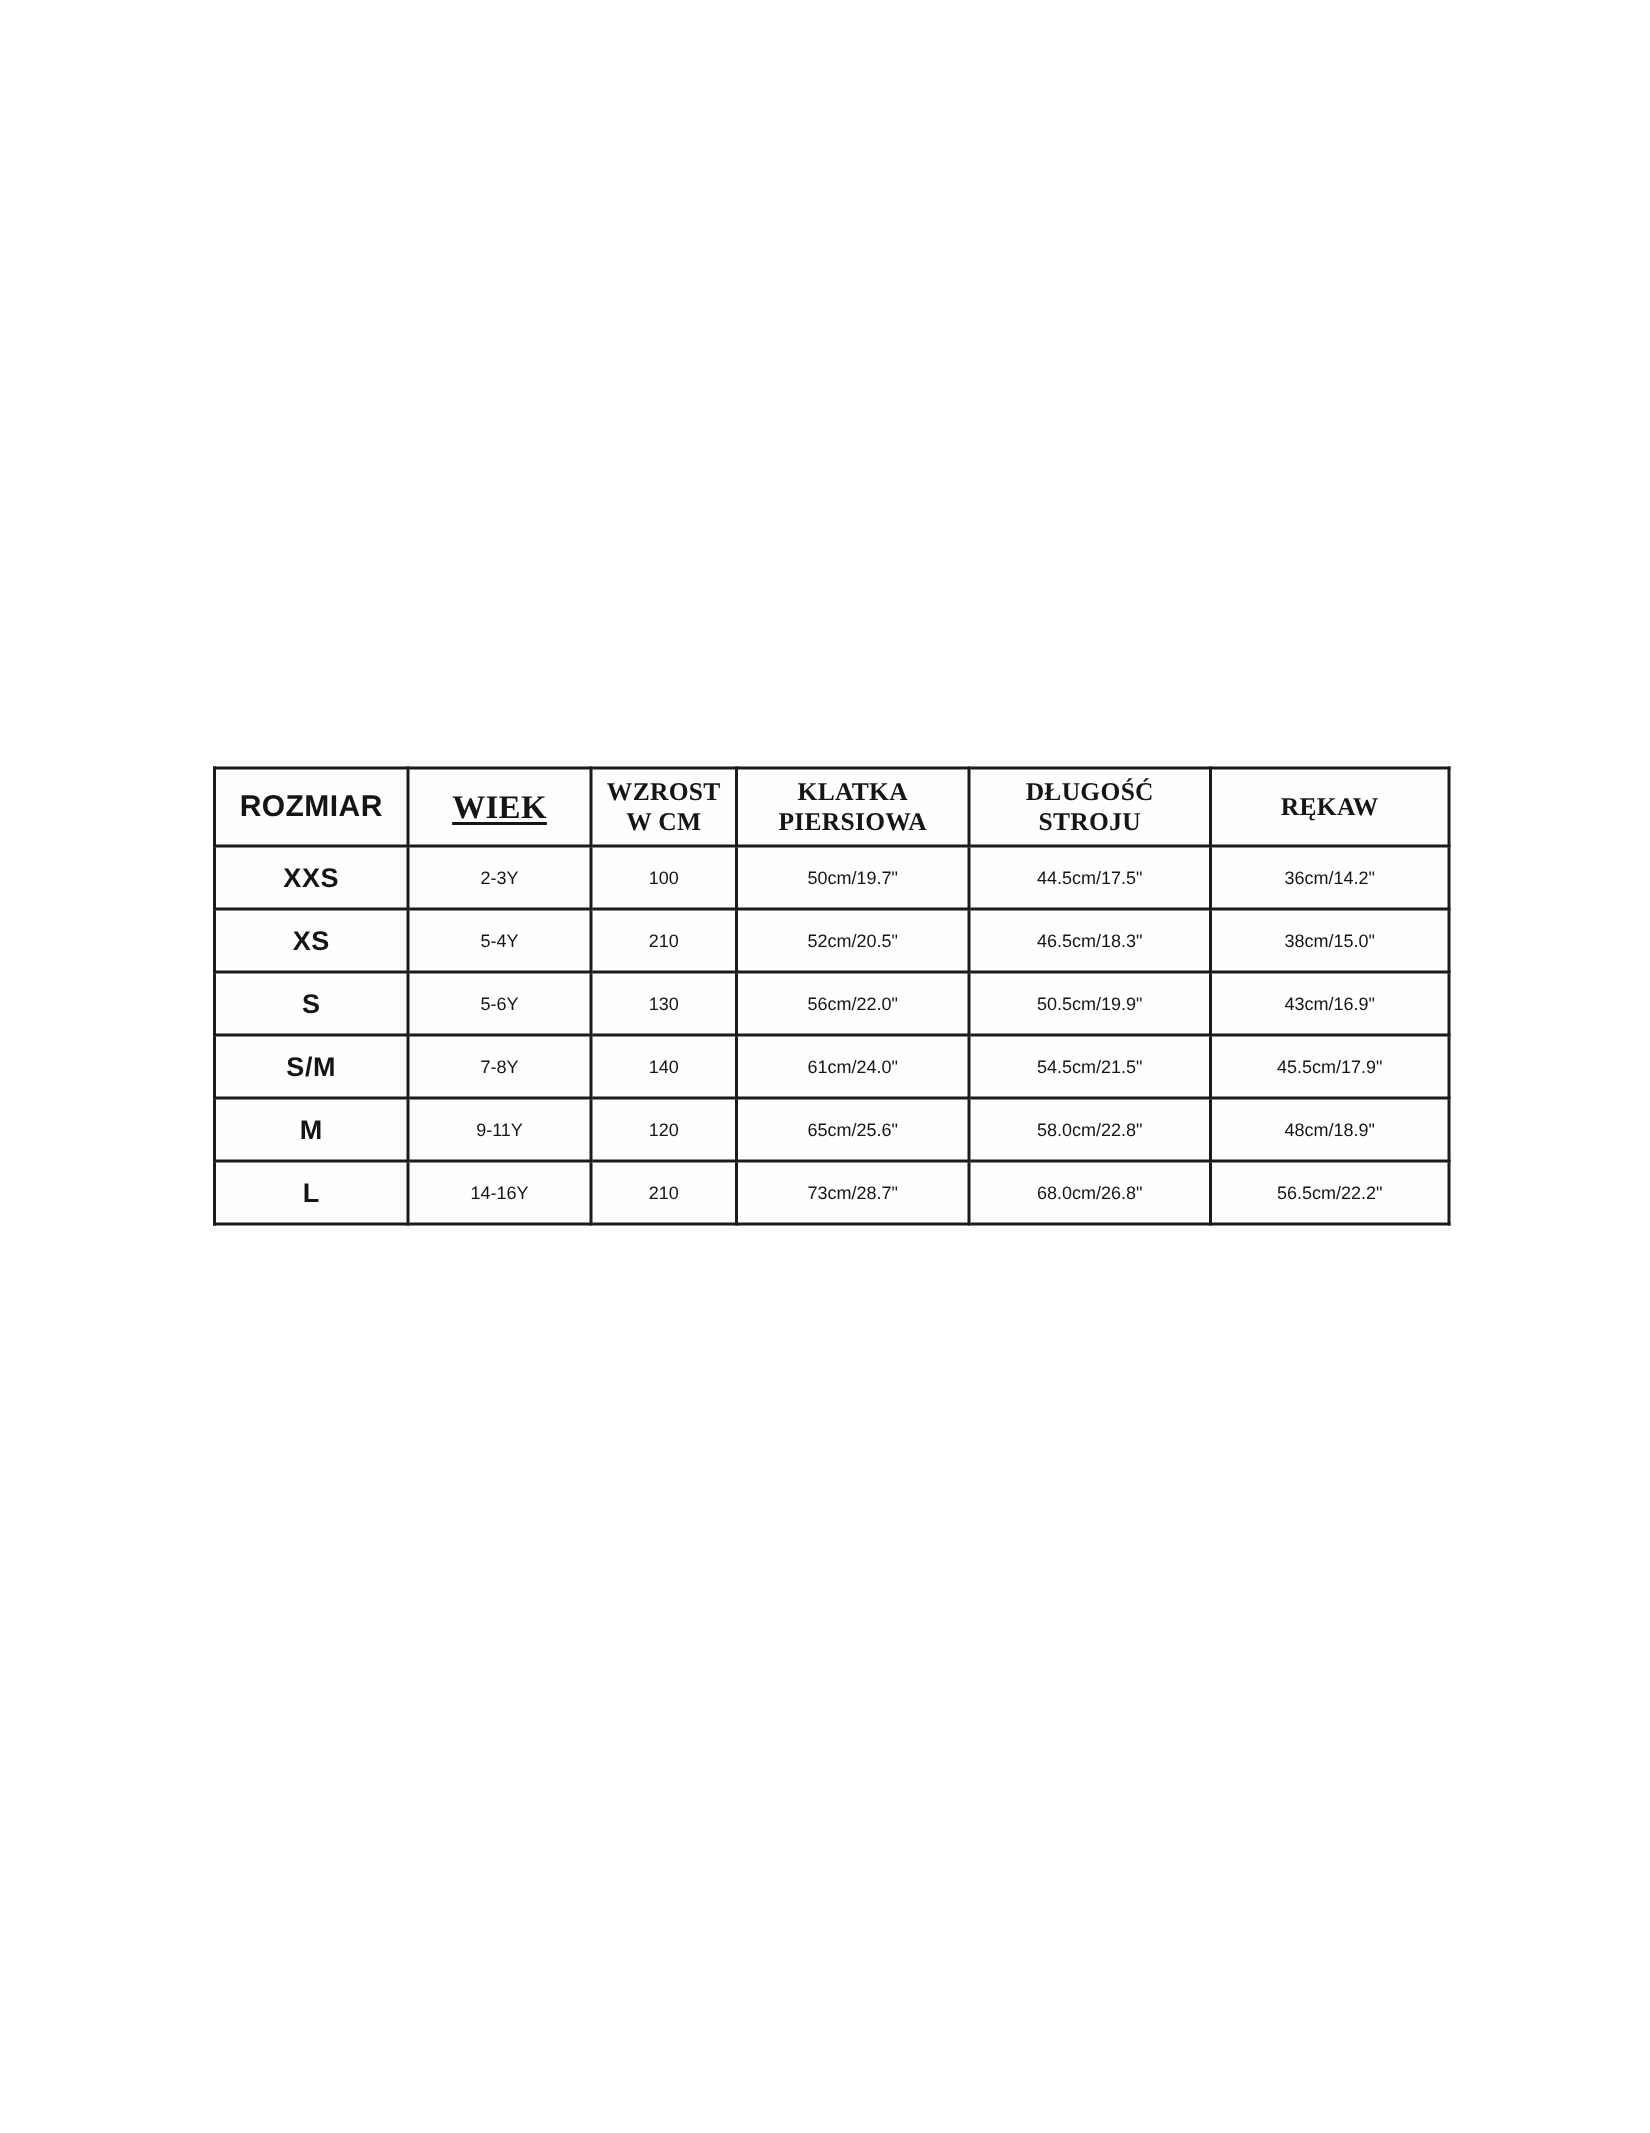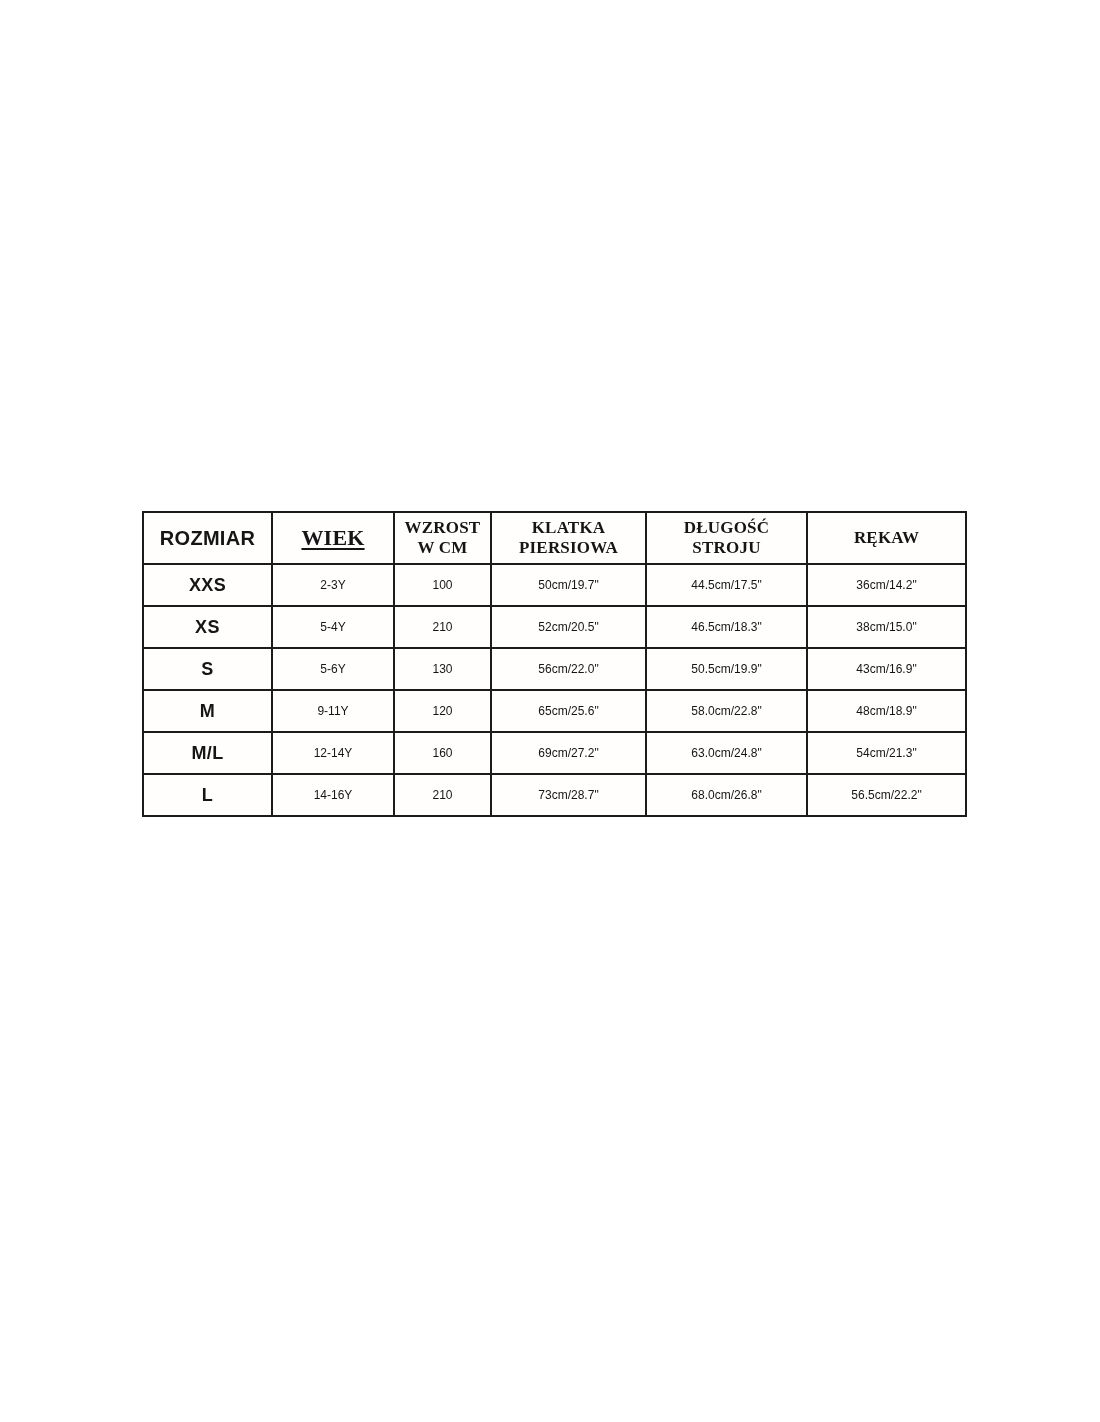--- a/index.html
+++ b/index.html
@@ -115,34 +115,34 @@
       </tr>
       <tr>
         <td>S</td>
         <td>5-6Y</td>
         <td>130</td>
         <td>56cm/22.0"</td>
         <td>50.5cm/19.9"</td>
         <td>43cm/16.9"</td>
       </tr>
       <tr>
+        <td>S/M</td>
+        <td>7-8Y</td>
+        <td>140</td>
+        <td>61cm/24.0"</td>
+        <td>54.5cm/21.5"</td>
+        <td>45.5cm/17.9"</td>
+      </tr>
+      <tr>
         <td>M</td>
         <td>9-11Y</td>
         <td>120</td>
         <td>65cm/25.6"</td>
         <td>58.0cm/22.8"</td>
         <td>48cm/18.9"</td>
-      </tr>
-      <tr>
-        <td>M/L</td>
-        <td>12-14Y</td>
-        <td>160</td>
-        <td>69cm/27.2"</td>
-        <td>63.0cm/24.8"</td>
-        <td>54cm/21.3"</td>
       </tr>
       <tr>
         <td>L</td>
         <td>14-16Y</td>
         <td>210</td>
         <td>73cm/28.7"</td>
         <td>68.0cm/26.8"</td>
         <td>56.5cm/22.2"</td>
       </tr>
     </tbody>

